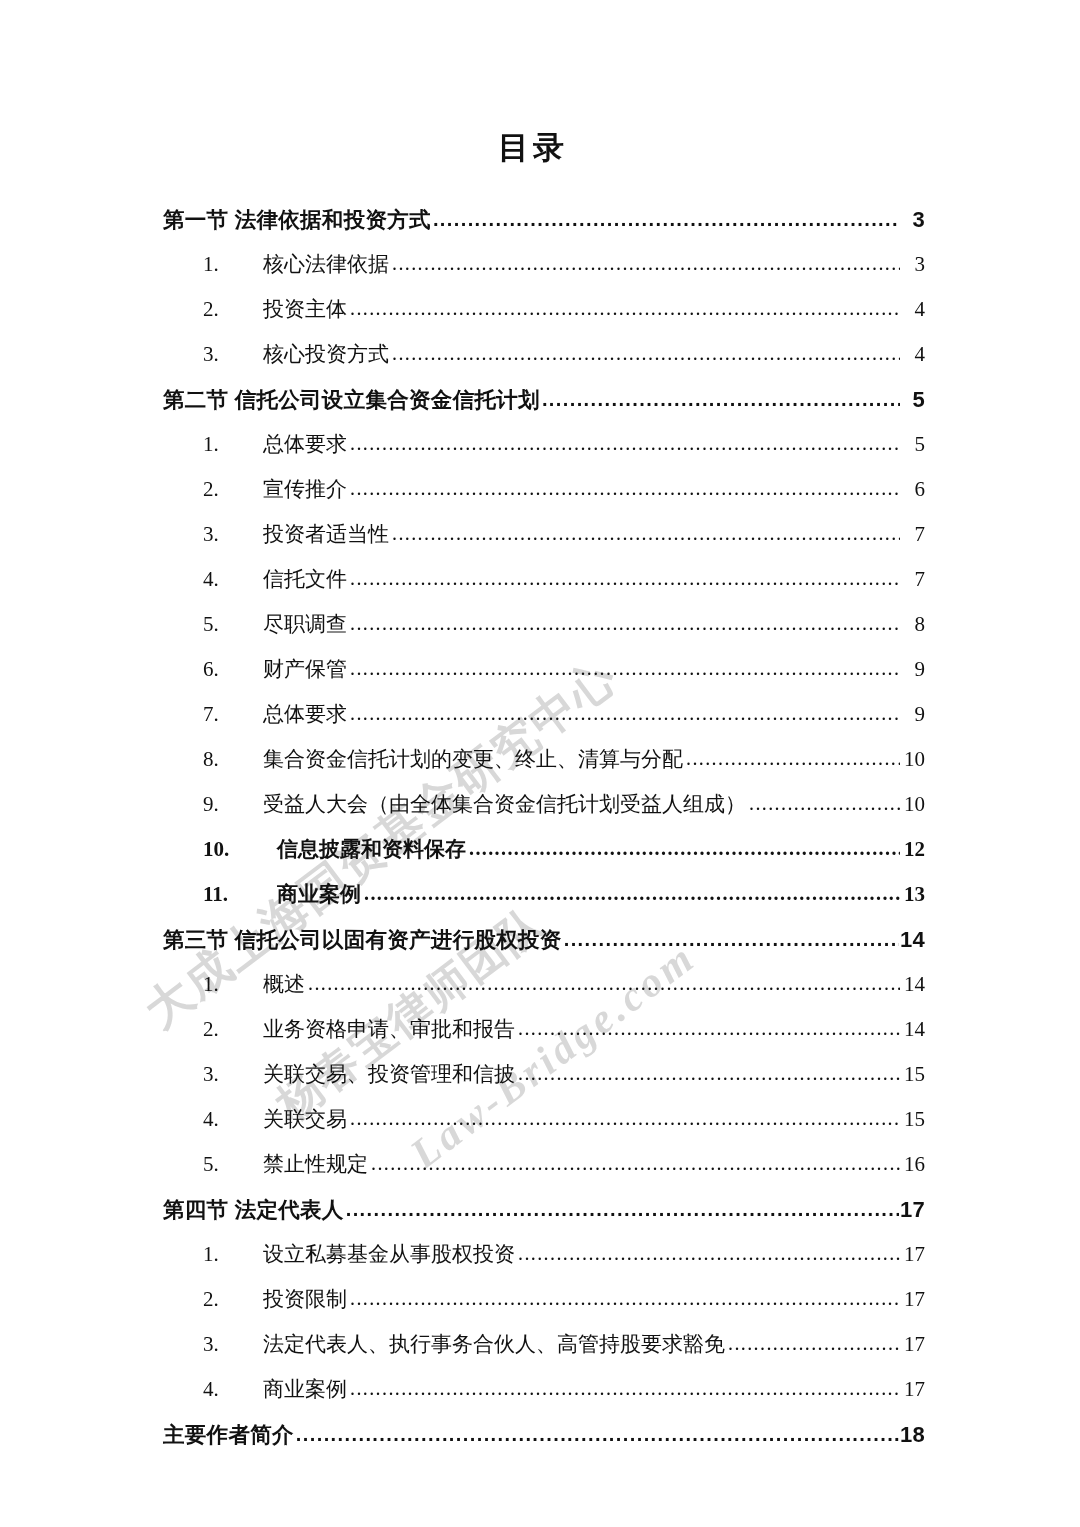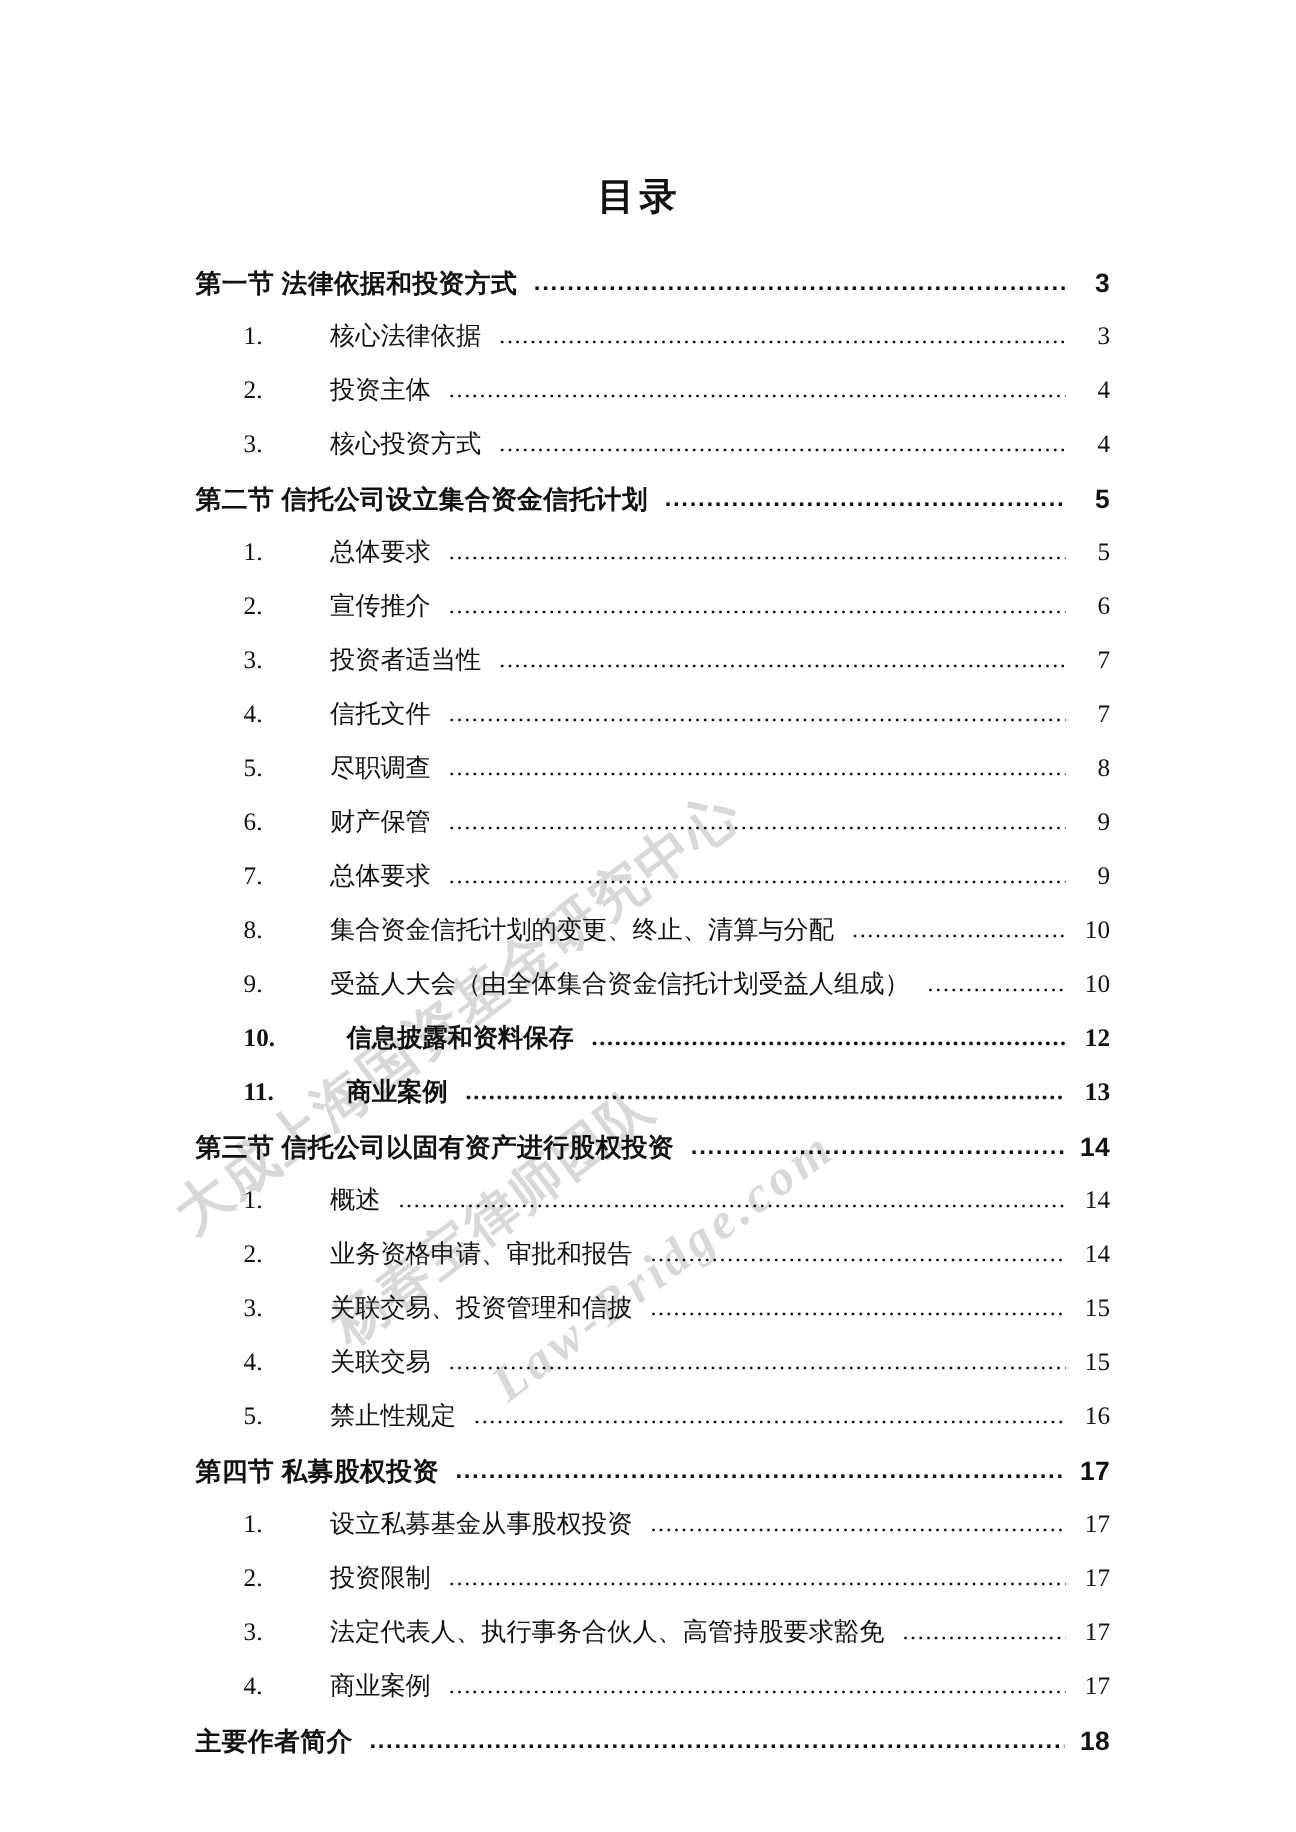--- a/index.html
+++ b/index.html
@@ -63,21 +63,21 @@
     font-style: italic;
     letter-spacing: 4px;
     font-family: "Liberation Serif", "DejaVu Serif", serif;
     transform: rotate(-37deg);
   }
 
   
   #content {
     position: absolute;
     left: 0;
-    top: 16px;
+    top: 0;
     width: 1080px;
     z-index: 2;
   }
 
   #toc-title {
     text-align: center;
     font-size: 31px;
     font-weight: 700;
     letter-spacing: 4px;
     margin: 0;
@@ -93,21 +93,20 @@
     position: relative;
     top: 36px;
   }
 
   .toc-row {
     display: flex;
     align-items: baseline;
     width: 762px;
     margin: 0 auto 0 163px;
     height: 45px;
-    gap: 12px;
   }
 
   
   .lvl1 {
     font-weight: 700;
     font-size: 21.5px;
     font-family: "Liberation Sans", "DejaVu Sans", sans-serif;
     letter-spacing: 0.3px;
   }
   .lvl1 .leader { font-weight: 700; }
@@ -305,21 +304,21 @@
           <span class="leader"></span>
           <span class="pg">15</span>
         </li>
         <li class="toc-row lvl2">
           <span class="num">5.</span>
           <span class="label">禁止性规定</span>
           <span class="leader"></span>
           <span class="pg">16</span>
         </li>
         <li class="toc-row lvl1">
-          <span class="label">第四节 私募股权投资</span>
+          <span class="label">第四节 法定代表人</span>
           <span class="leader"></span>
           <span class="pg">17</span>
         </li>
         <li class="toc-row lvl2">
           <span class="num">1.</span>
           <span class="label">设立私募基金从事股权投资</span>
           <span class="leader"></span>
           <span class="pg">17</span>
         </li>
         <li class="toc-row lvl2">

